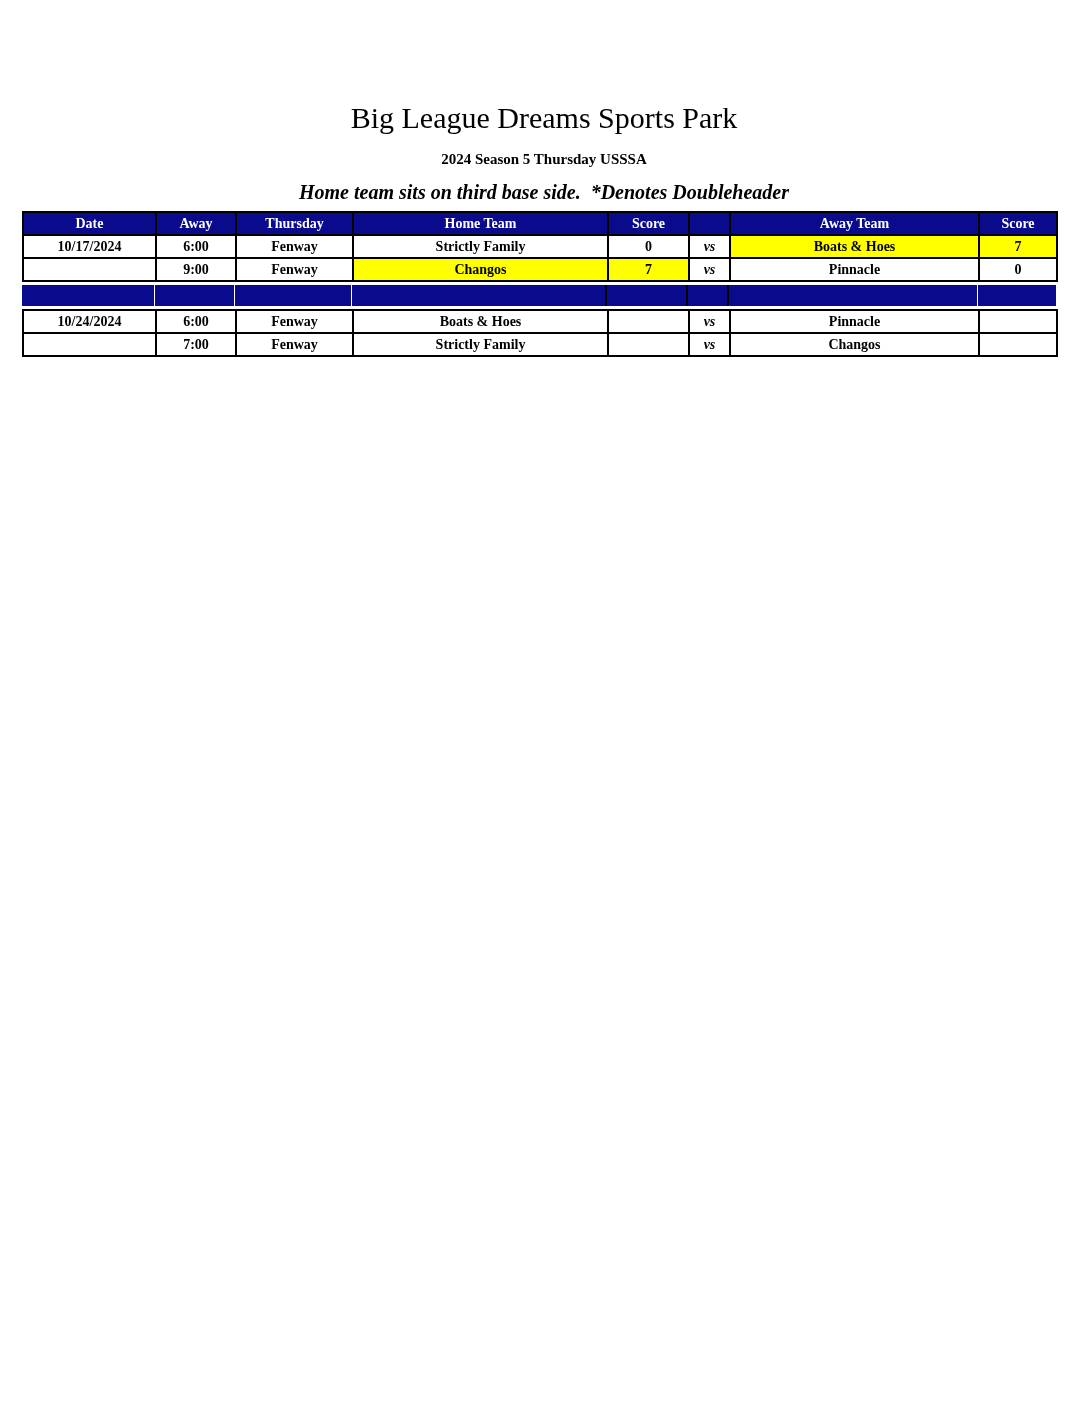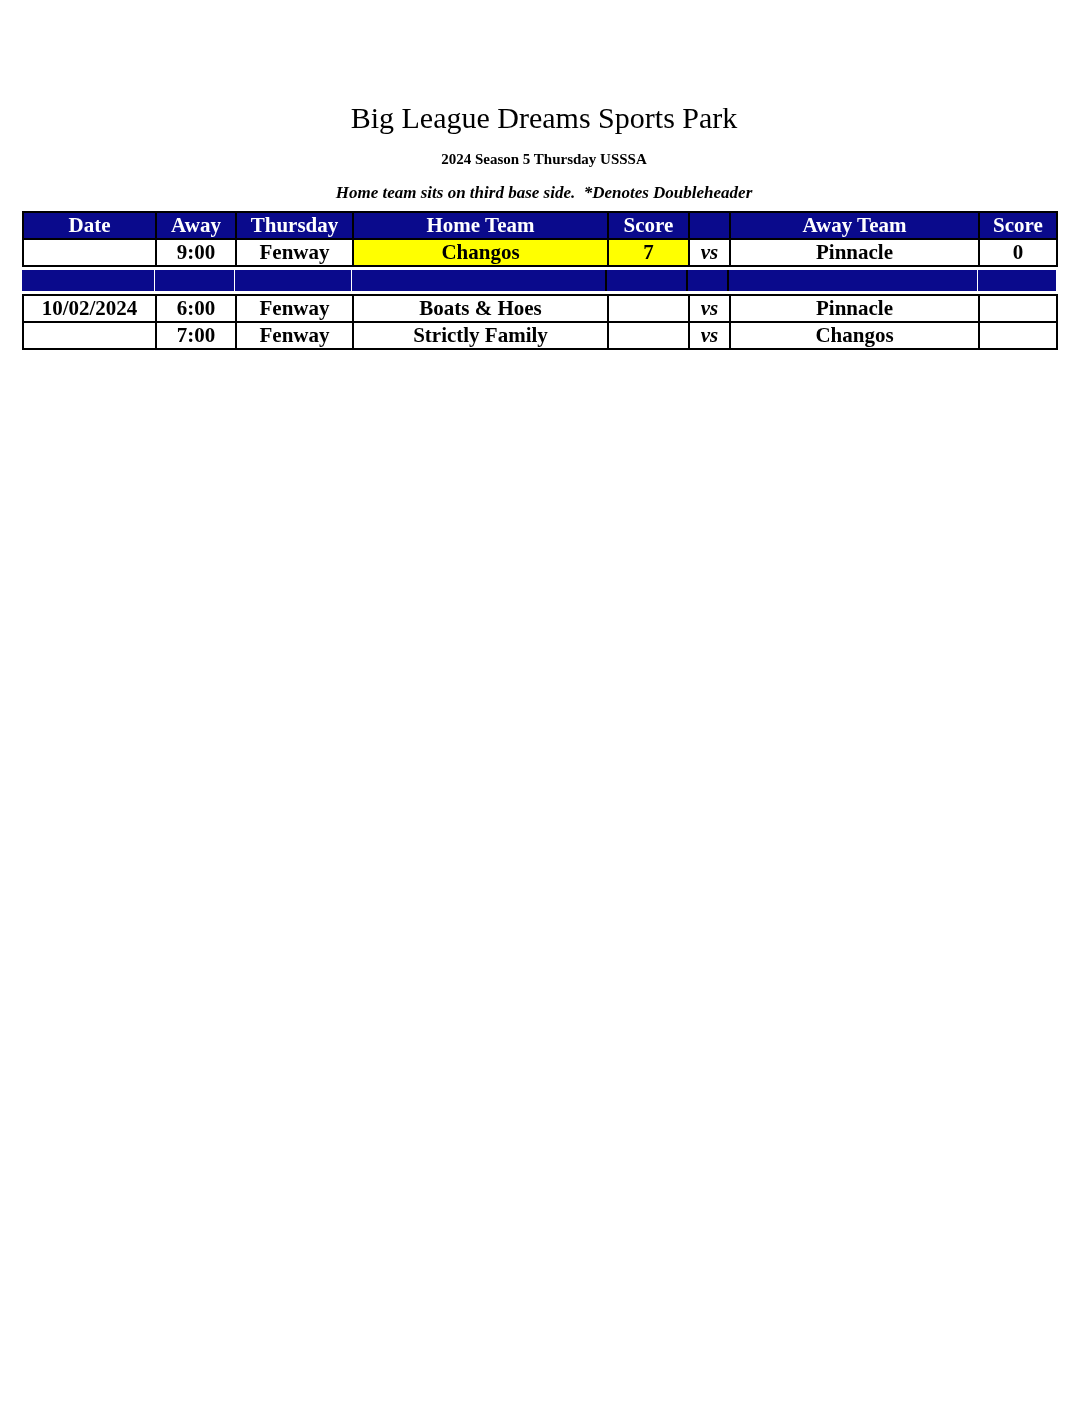--- a/index.html
+++ b/index.html
@@ -25,42 +25,42 @@
     line-height: 36px;
   }
   .subtitle {
     margin: 10px 0 0 0;
     font-size: 15px;
     font-weight: bold;
     line-height: 26px;
   }
   .note {
     margin: 10px 0 0 0;
-    font-size: 17px;
+    font-size: 20px;
     font-weight: bold;
     font-style: italic;
     line-height: 21px;
     white-space: pre-wrap;
   }
   .table-area {
     margin: 8px 0 0 22px;
     width: 1034px;
   }
   table.grid {
     border-collapse: collapse;
     table-layout: fixed;
     width: 1034px;
   }
   table.grid th, table.grid td {
     border: 2px solid var(--border, #000000);
     height: 21px;
     padding: 0 2px;
     text-align: center;
     vertical-align: middle;
-    font-size: 21px;
+    font-size: 14px;
     font-weight: bold;
     overflow: hidden;
     white-space: nowrap;
   }
   table.grid th {
     background: var(--navy, #0a0a8c);
     color: #ffffff;
   }
   td.hl {
     background: var(--yellow, #ffff00);
@@ -121,20 +121,30 @@
         <th>Thursday</th>
         <th>Home Team</th>
         <th>Score</th>
         <th></th>
         <th>Away Team</th>
         <th>Score</th>
       </tr>
     </thead>
     <tbody>
       <tr>
+        <td>10/17/2024</td>
+        <td>6:00</td>
+        <td>Fenway</td>
+        <td>Strictly Family</td>
+        <td>0</td>
+        <td class="vs-cell">vs</td>
+        <td class="hl">Boats &amp; Hoes</td>
+        <td class="hl">7</td>
+      </tr>
+      <tr>
         <td></td>
         <td>9:00</td>
         <td>Fenway</td>
         <td class="hl">Changos</td>
         <td class="hl">7</td>
         <td class="vs-cell">vs</td>
         <td>Pinnacle</td>
         <td>0</td>
       </tr>
     </tbody>
@@ -157,21 +167,21 @@
         <col class="c1">
         <col class="c2">
         <col class="c3">
       <col class="c4">
         <col class="c5">
         <col class="c6">
         <col class="c7">
     </colgroup>
     <tbody>
       <tr>
-        <td>10/02/2024</td>
+        <td>10/24/2024</td>
         <td>6:00</td>
         <td>Fenway</td>
         <td>Boats &amp; Hoes</td>
         <td></td>
         <td class="vs-cell">vs</td>
         <td>Pinnacle</td>
         <td></td>
       </tr>
       <tr>
         <td></td>

